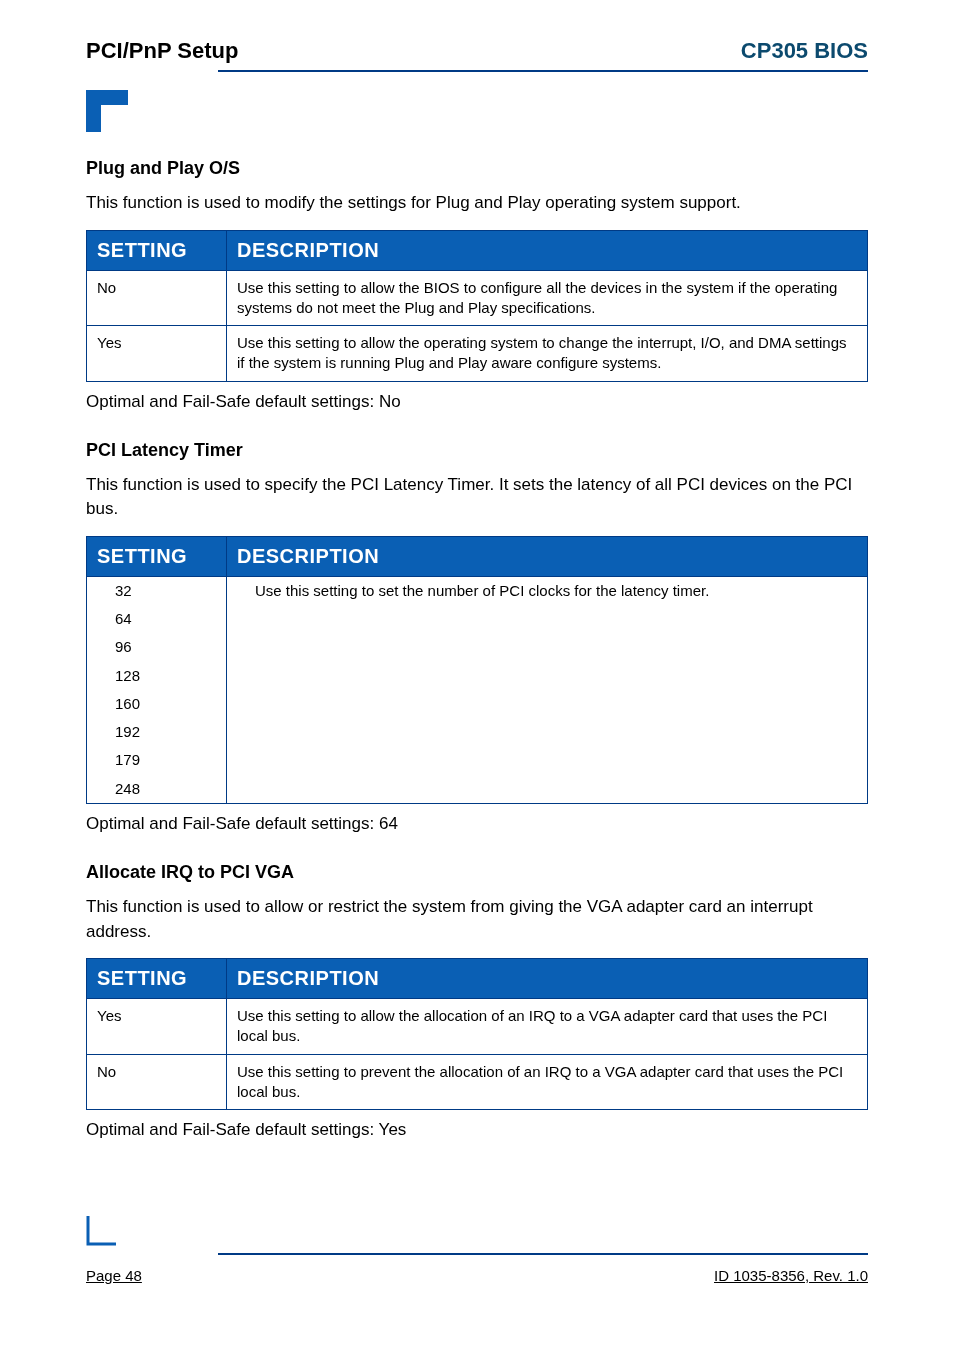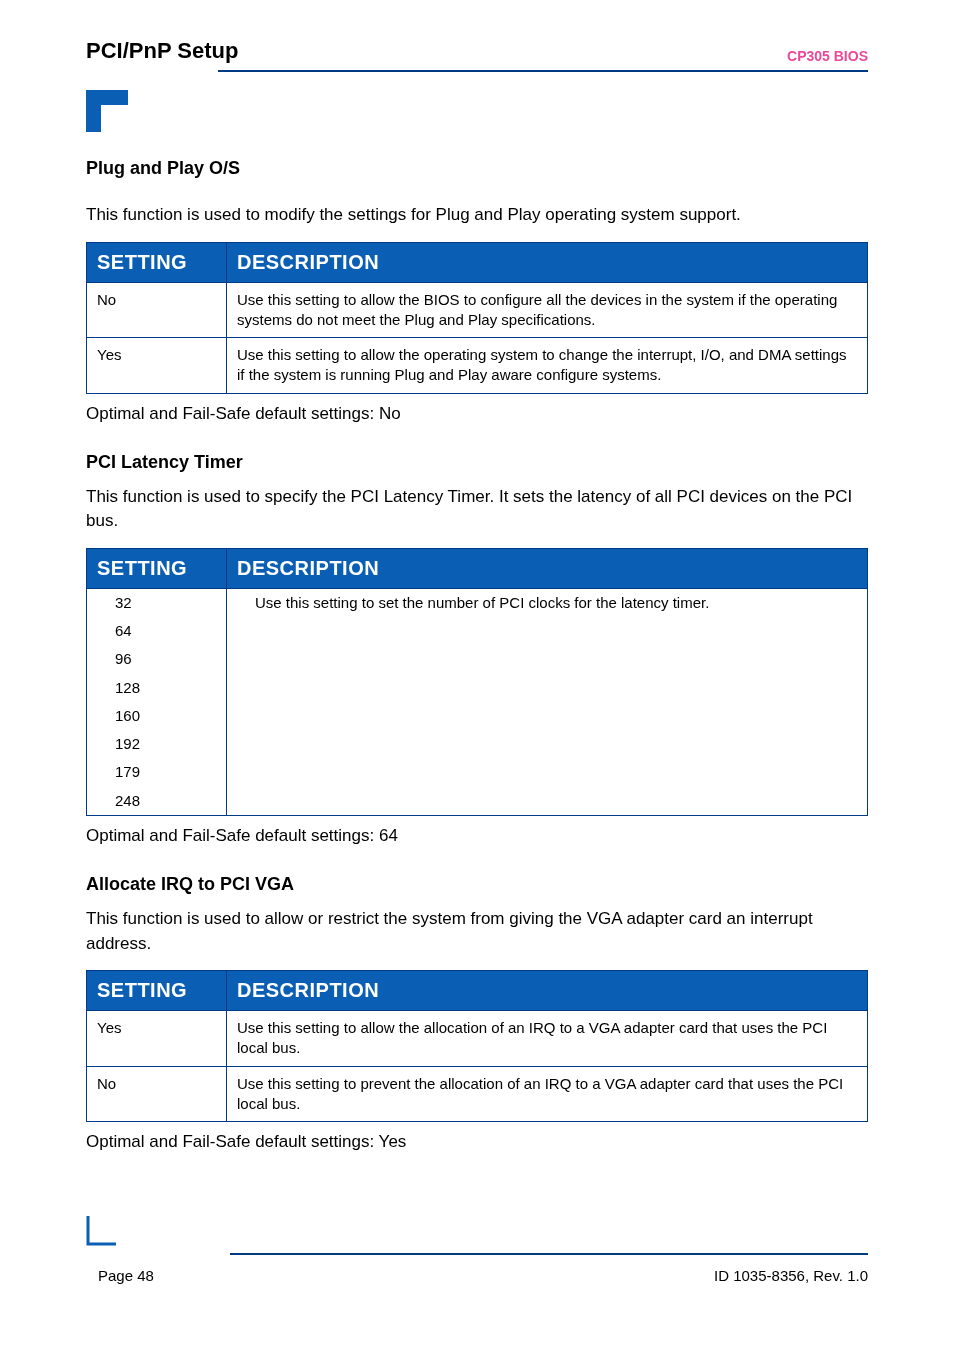--- a/index.html
+++ b/index.html
@@ -20,41 +20,41 @@
       justify-content: space-between;
       align-items: flex-end;
       margin-bottom: 6px;
     }
     .header-left {
       font-size: 22px;
       font-weight: bold;
       color: #000;
     }
     .header-right {
-      font-size: 14px;
-      font-weight: bold;
-      color: #ec4899;
+      font-size: 22px;
+      font-weight: bold;
+      color: #0c4a6e;
     }
     .header-divider {
       height: 2px;
       background: #003a85;
       margin-left: 132px;
       margin-bottom: 18px;
     }
     .logo-mark {
       display: inline-block;
       margin-bottom: 22px;
     }
     .logo-mark svg {
       display: block;
     }
     .sub-heading {
       font-size: 18px;
       font-weight: bold;
-      margin-bottom: 24px;
+      margin-bottom: 12px;
     }
     .body-para {
       font-size: 17px;
       line-height: 1.45;
       margin-bottom: 14px;
     }
     .settings-table {
       width: 100%;
       border-collapse: collapse;
       border: 1px solid #003a85;
@@ -95,23 +95,24 @@
     .section-heading {
       font-size: 18px;
       font-weight: bold;
       margin-bottom: 12px;
     }
     .timer-list td {
       padding: 4px 28px;
     }
     .footer {
       position: absolute;
-      left: 98px;
+      left: 86px;
       right: 86px;
       bottom: 66px;
+      text-decoration: underline;
     }
     .footer-divider {
       height: 2px;
       background: #003a85;
       margin-left: 132px;
       margin-bottom: 12px;
     }
     .footer-row {
       display: flex;
       justify-content: space-between;

